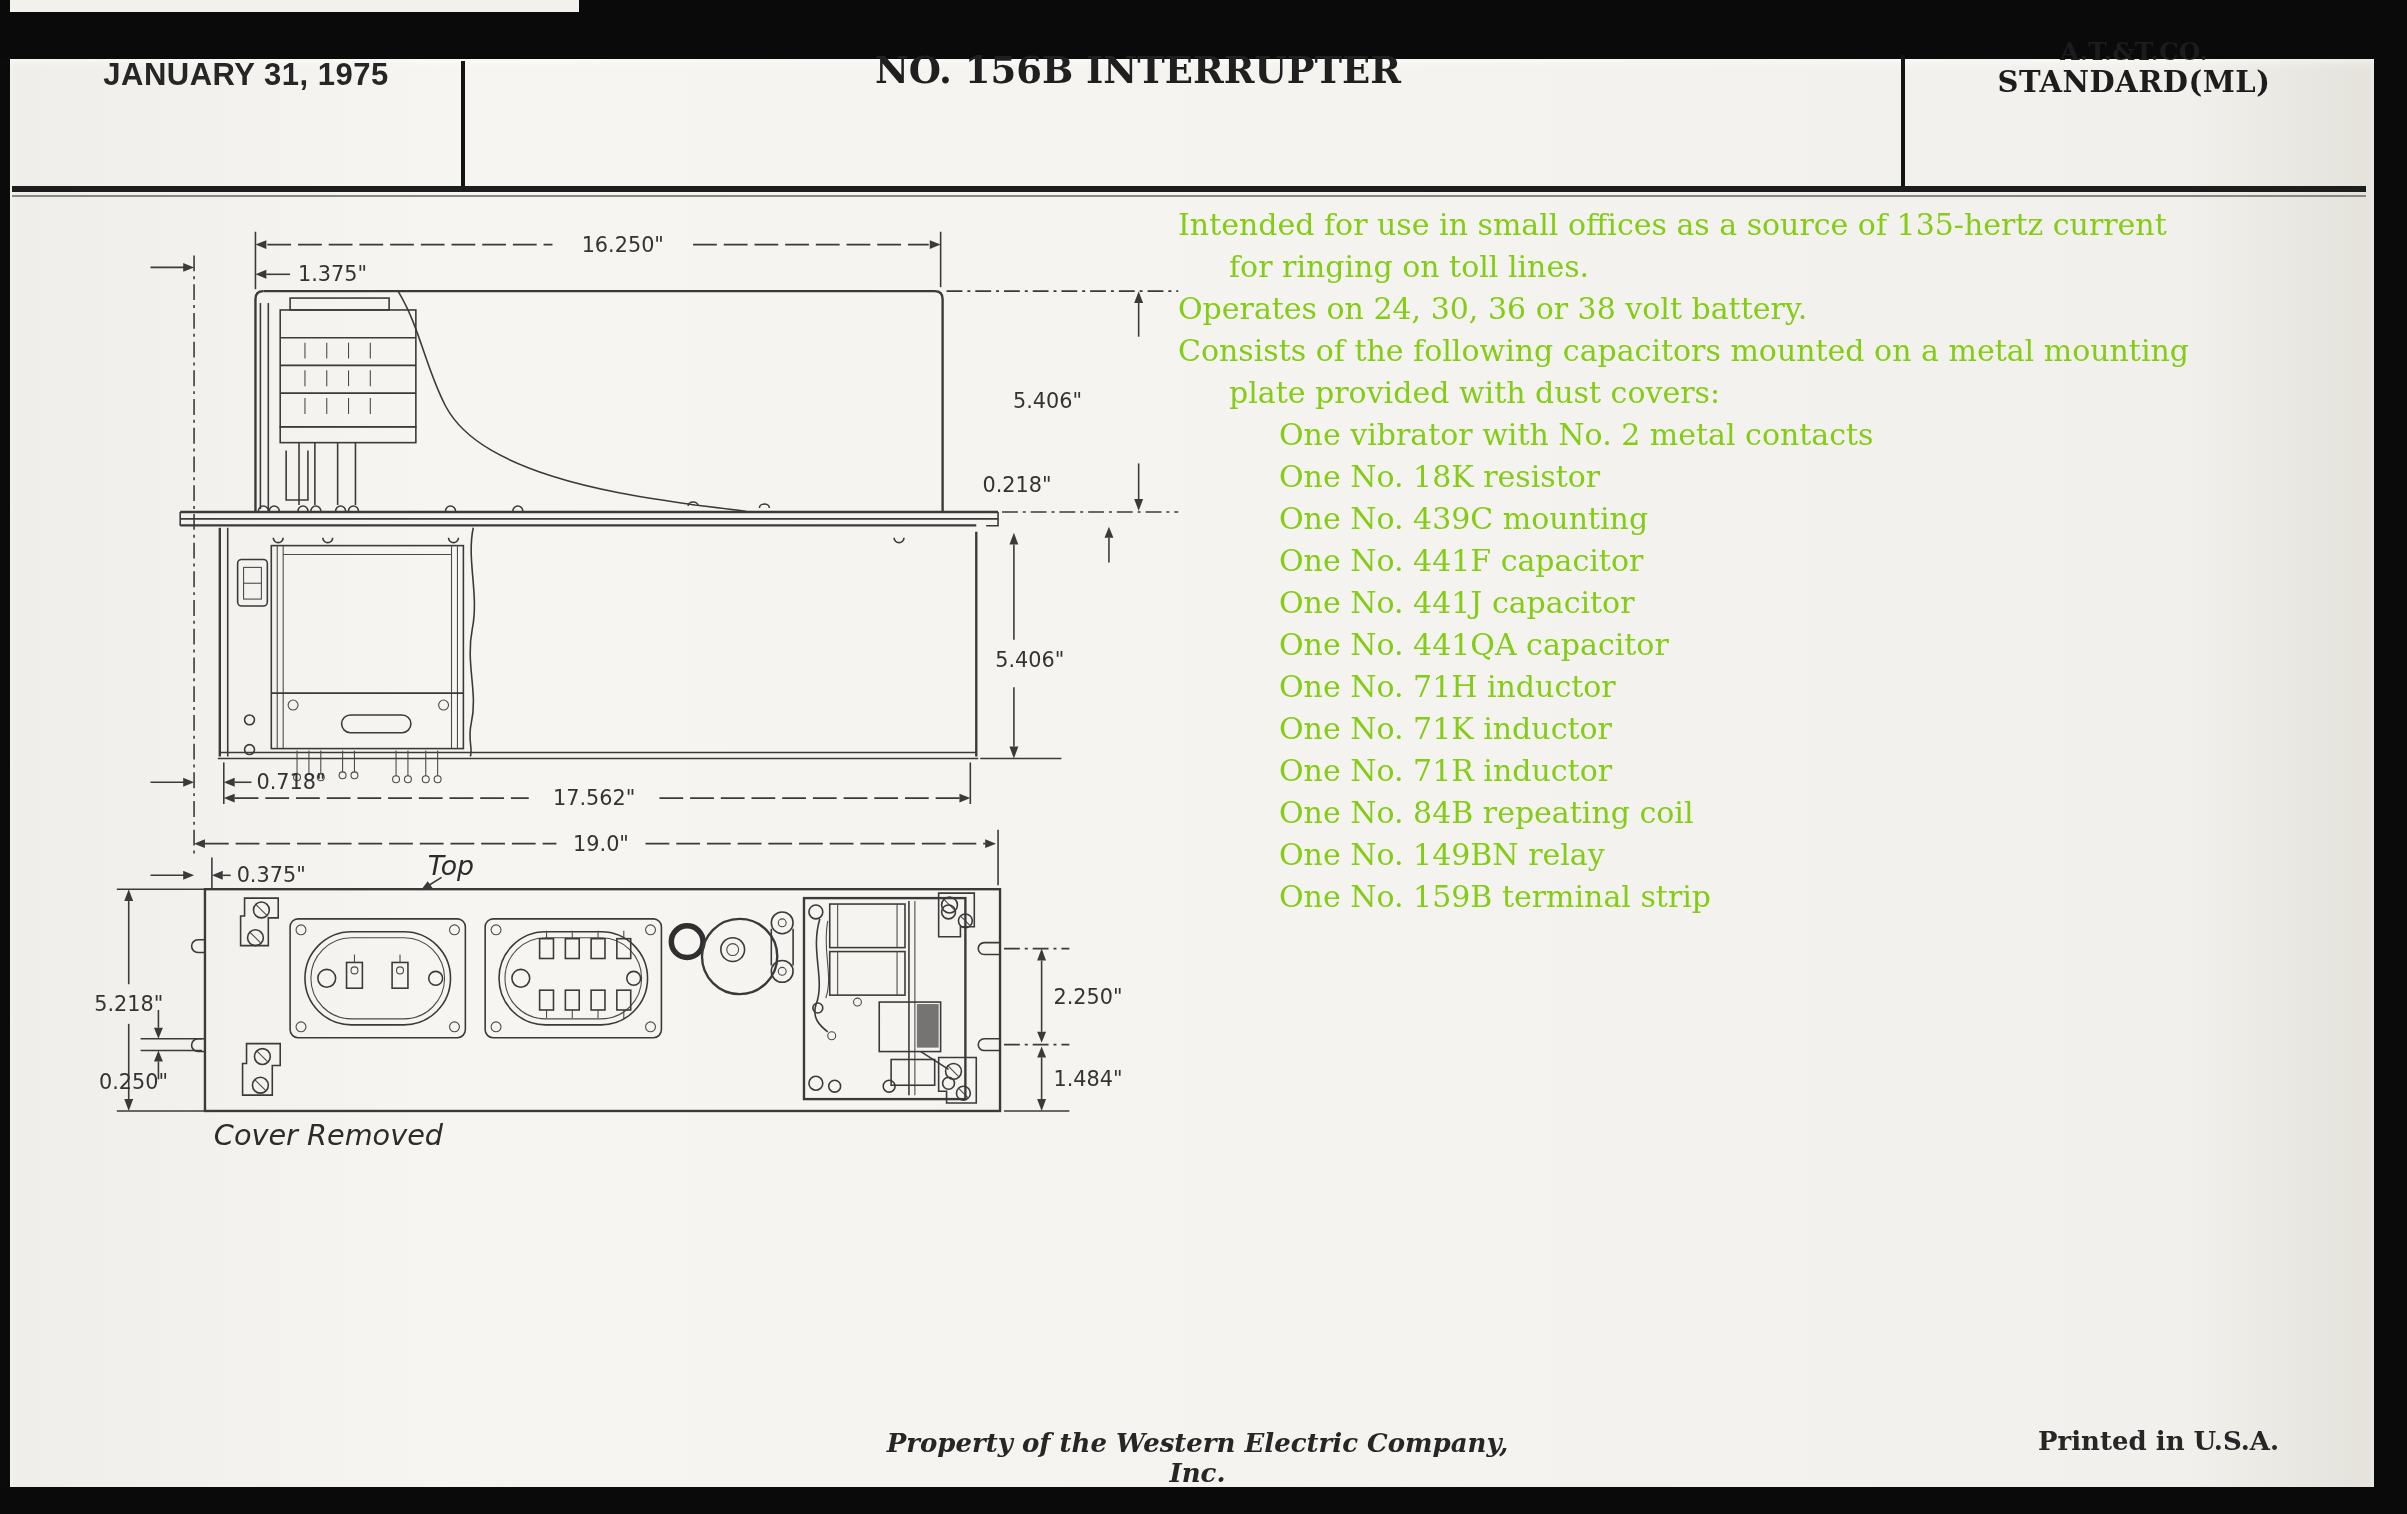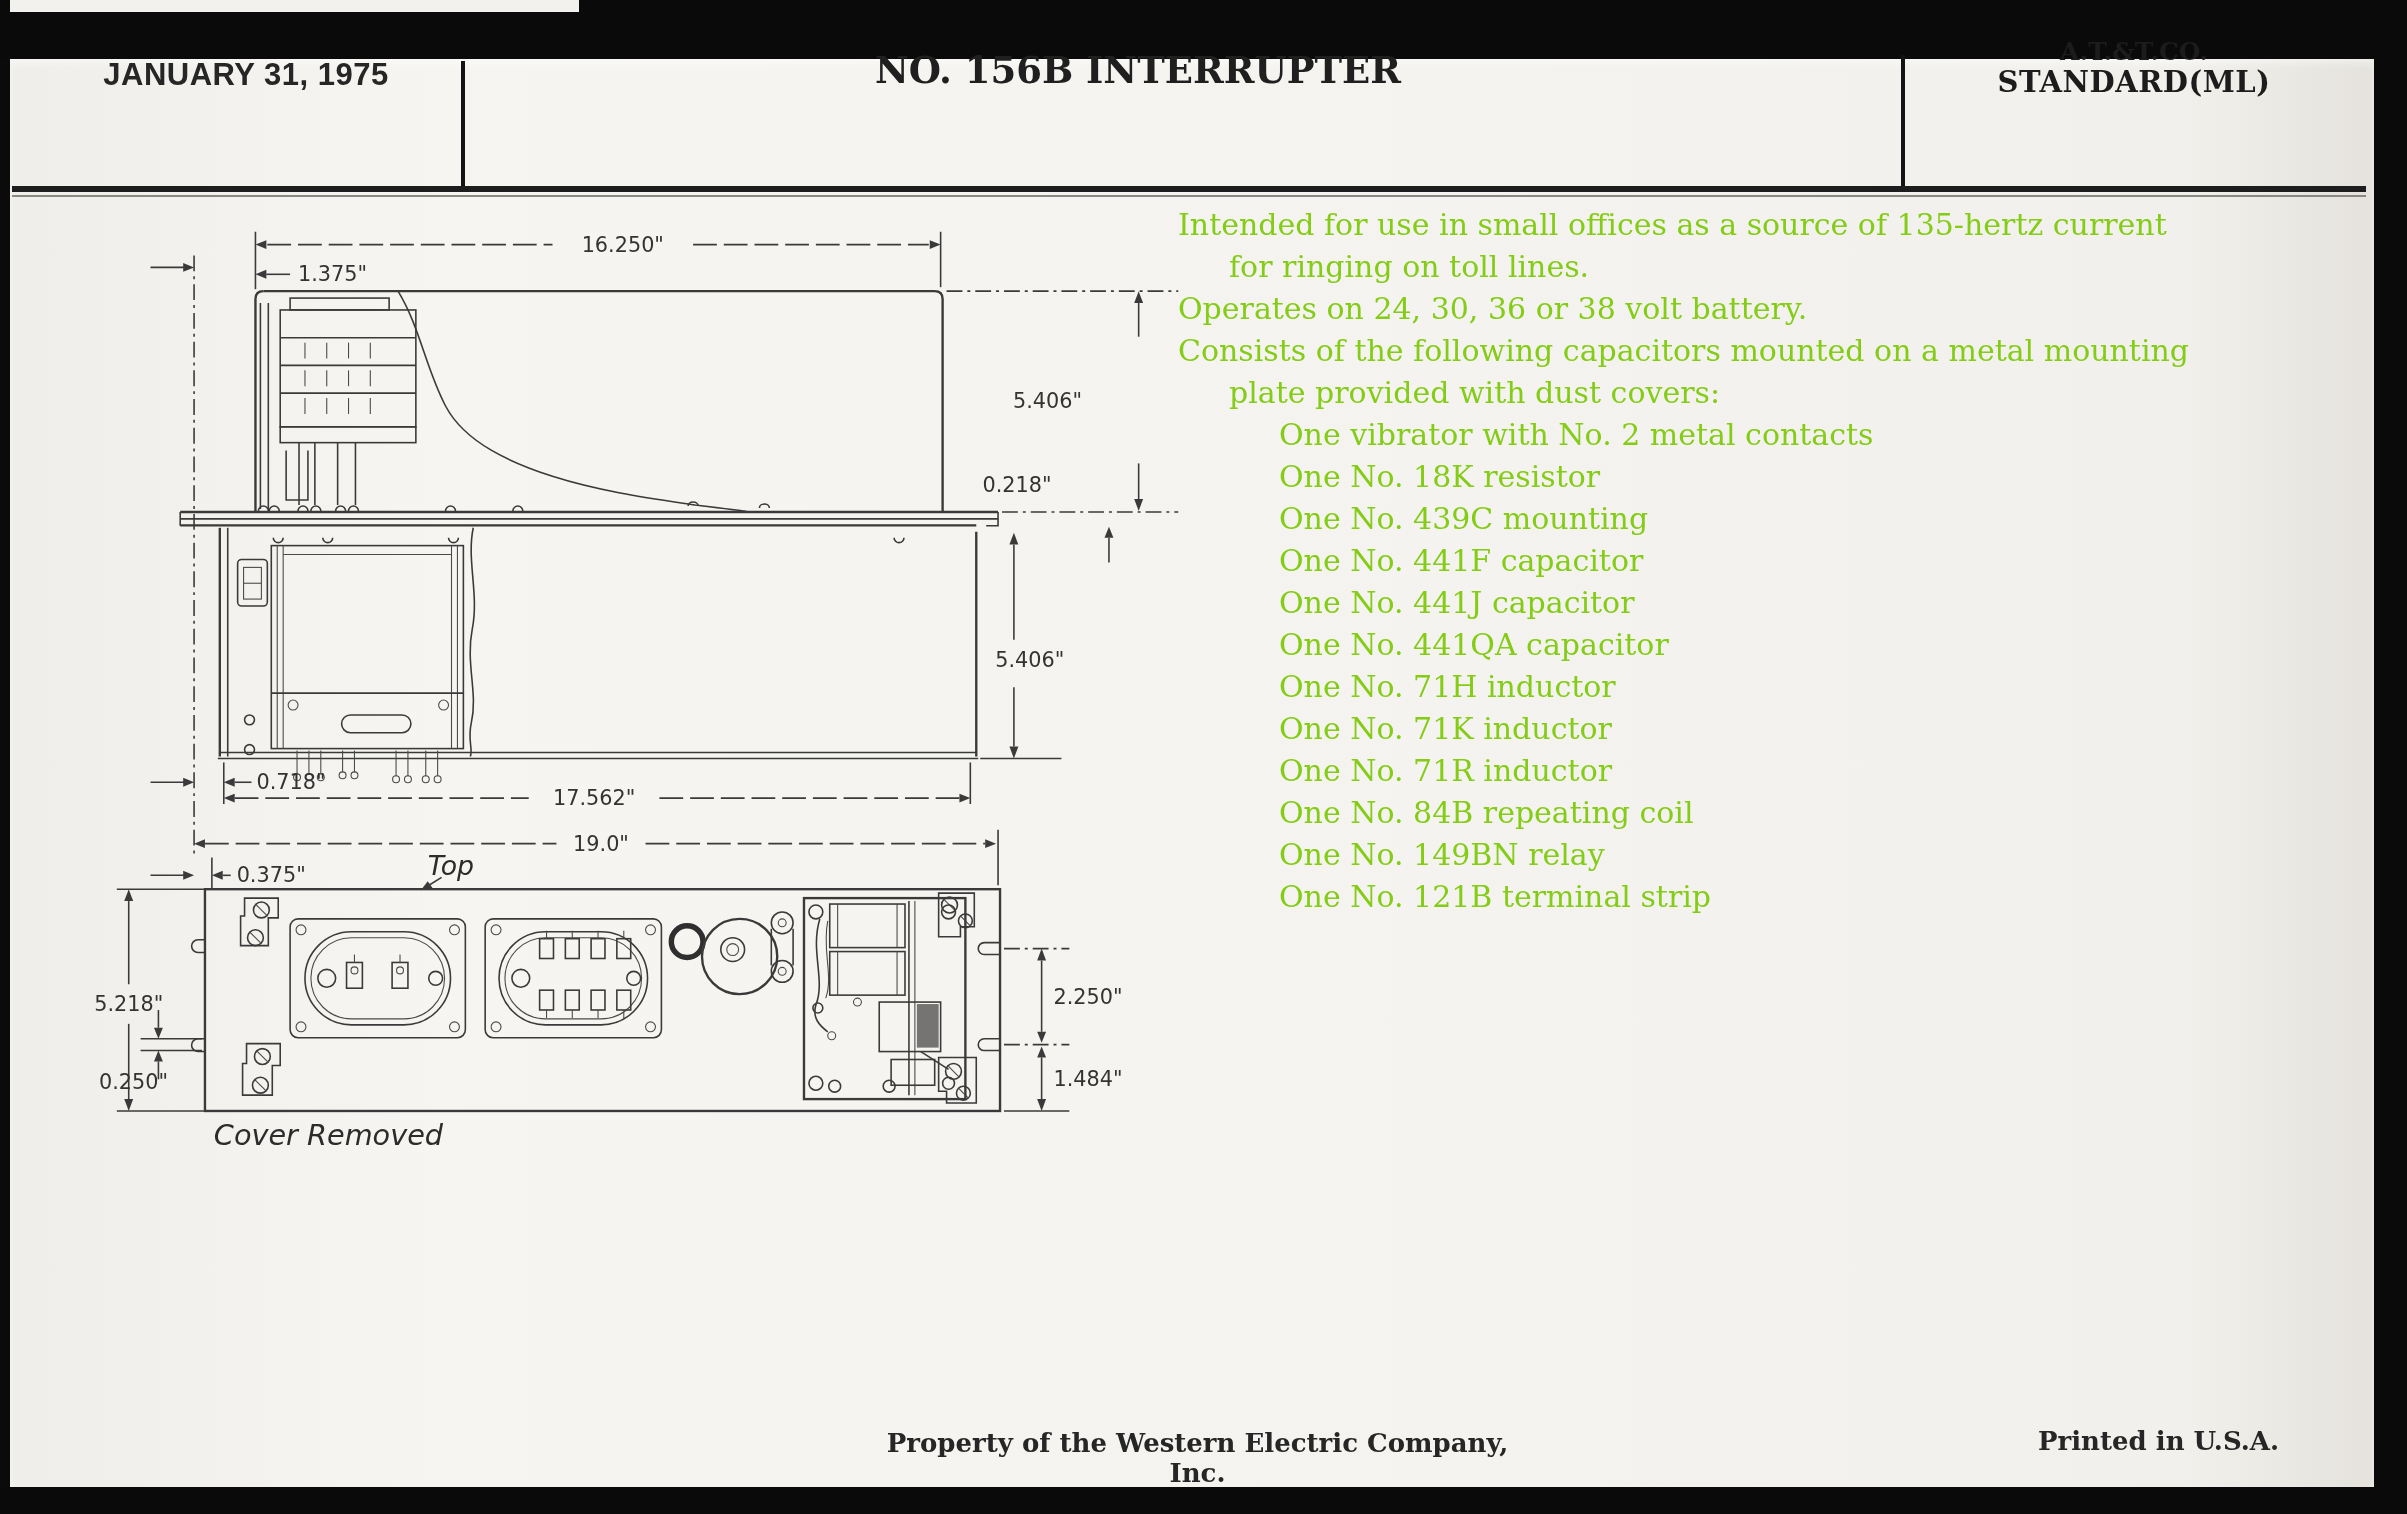--- a/index.html
+++ b/index.html
@@ -32,21 +32,21 @@
     font-family:"DejaVu Serif",serif;font-weight:bold;line-height:31px;
   }
   .hdr-org .l1{font-size:25px;}
   .hdr-org .l2{font-size:29px;letter-spacing:0.5px;}
   .desc{position:absolute;left:1178px;top:204px;width:1198px;color:#84cc16;}
   .dline{height:42px;line-height:42px;font-size:30px;white-space:nowrap;}
   .i1{padding-left:51px;}
   .i2{padding-left:101px;}
   .footer-prop{
     position:absolute;left:871px;top:1428px;width:653px;text-align:center;
-    font-family:"DejaVu Serif",serif;font-weight:bold;font-size:26px;color:#262626;
+    font-family:"DejaVu Serif",serif;font-weight:bold;font-size:26px;color:#262626;font-style:italic;
   }
   .footer-printed{
     position:absolute;left:2030px;top:1426px;width:257px;text-align:center;
     font-family:"DejaVu Serif",serif;font-weight:bold;font-size:26px;color:#262626;
   }
   .band-bottom{position:absolute;left:0;top:1487px;width:2408px;height:28px;background:#0a0a0a;}
   .band-top{position:absolute;left:0;top:0;width:2408px;height:59px;background:#0a0a0a;}
   .edge-right{position:absolute;left:2374px;top:0;width:34px;height:1515px;background:#0a0a0a;}
   svg.draw{position:absolute;left:0;top:0;pointer-events:none;}
   .ln{stroke:#3a3a3a;stroke-width:1.6;fill:none;}
@@ -87,21 +87,21 @@
   <div class="dline i2">One No. 18K resistor</div>
   <div class="dline i2">One No. 439C mounting</div>
   <div class="dline i2">One No. 441F capacitor</div>
   <div class="dline i2">One No. 441J capacitor</div>
   <div class="dline i2">One No. 441QA capacitor</div>
   <div class="dline i2">One No. 71H inductor</div>
   <div class="dline i2">One No. 71K inductor</div>
   <div class="dline i2">One No. 71R inductor</div>
   <div class="dline i2">One No. 84B repeating coil</div>
   <div class="dline i2">One No. 149BN relay</div>
-  <div class="dline i2">One No. 121B terminal strip</div>
+  <div class="dline i2">One No. 159B terminal strip</div>
 </div>
 
 <svg class="draw" width="2408" height="1515" viewBox="0 0 2432 1530">
 
   <g>
 
     <line class="ln cdash" x1="196" y1="258" x2="196" y2="862"></line>
     <line class="ln" x1="152" y1="270" x2="186" y2="270"></line>
     <polygon class="ah" points="196,270 185,265.5 185,274.5"></polygon>
 

